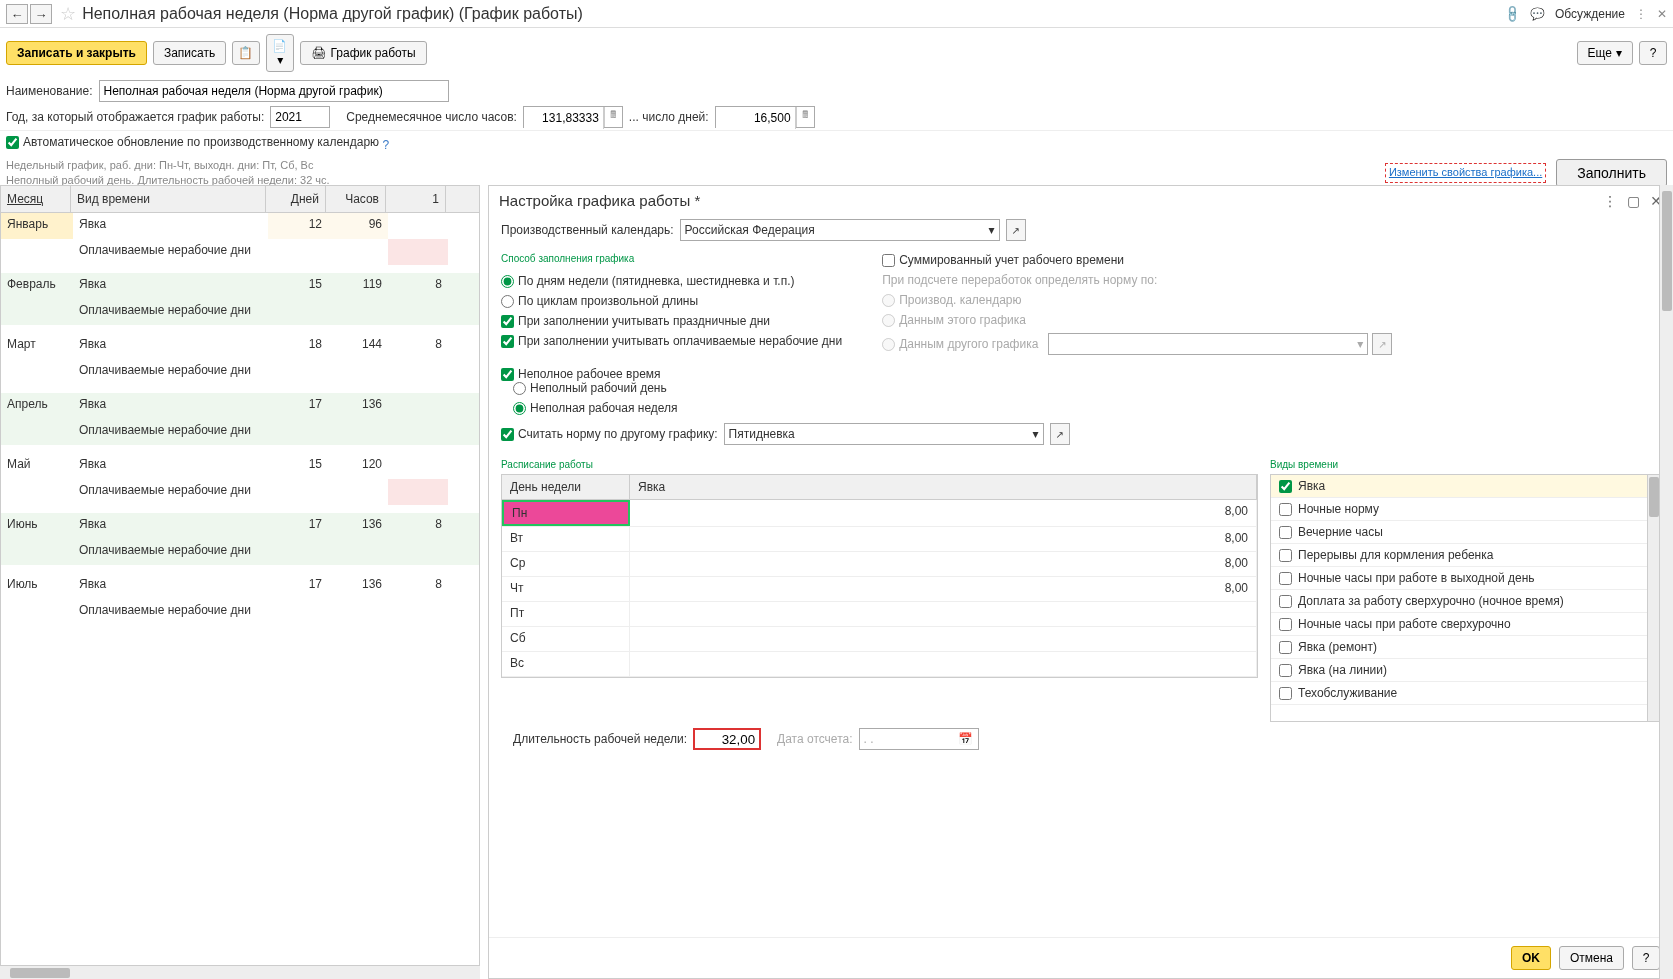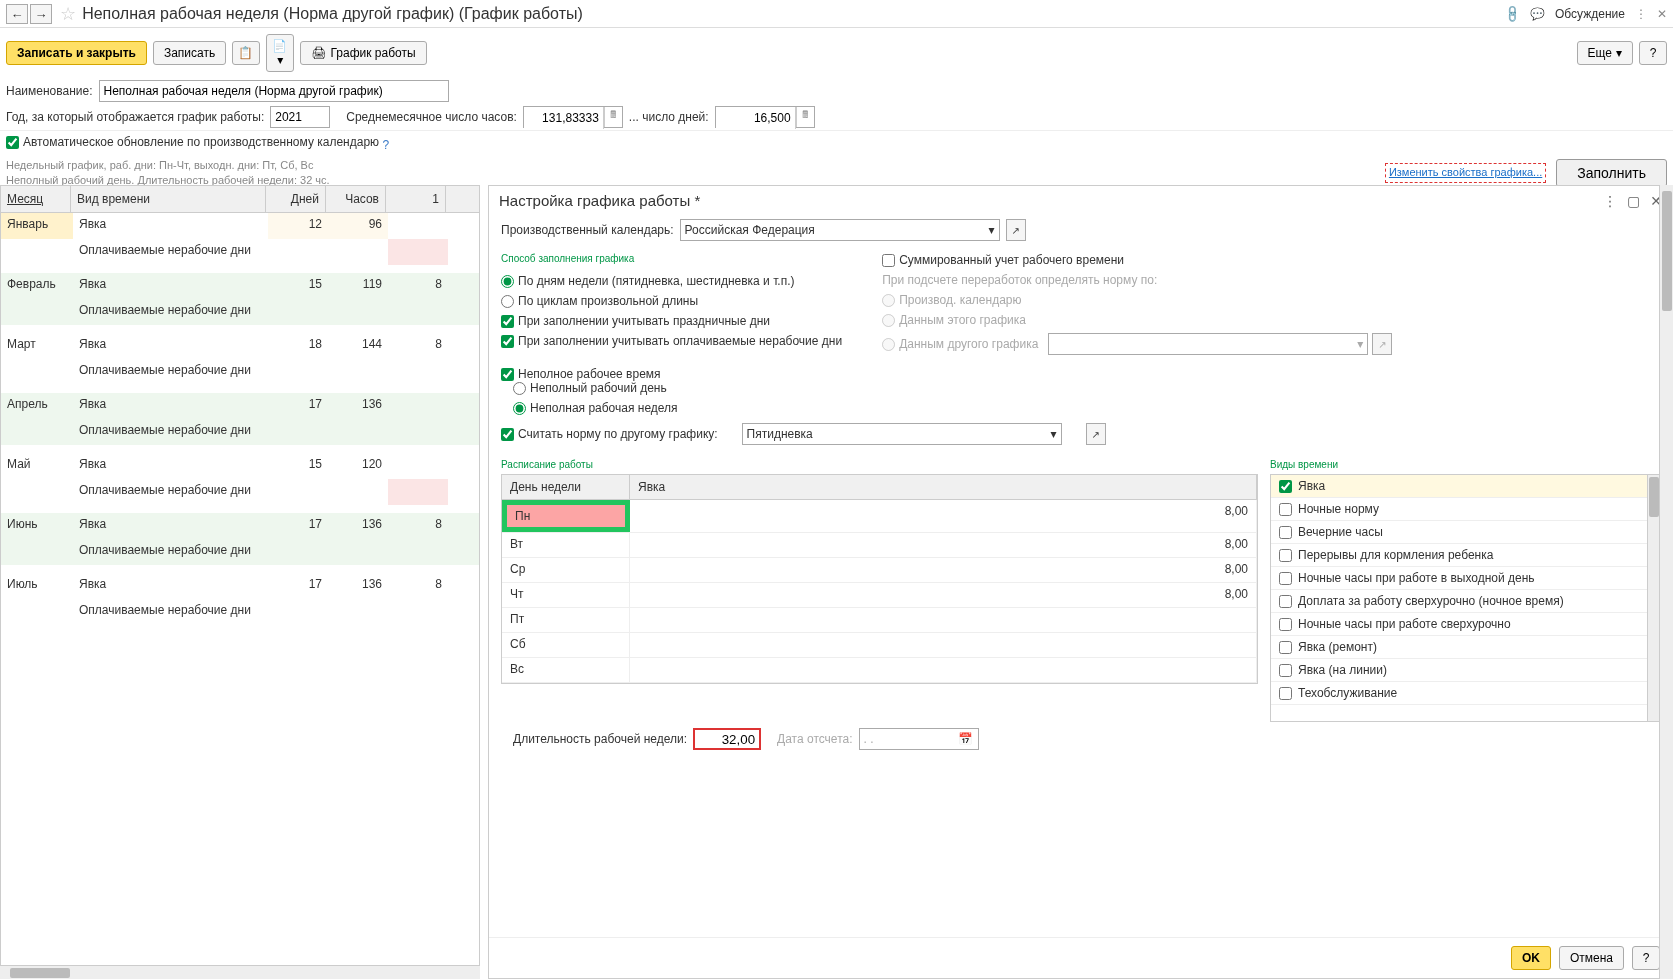--- a/index.html
+++ b/index.html
@@ -157,36 +157,36 @@
   cursor: pointer;
 }
 .sq-btn { width: 20px; height: 22px; border: 1px solid #aaa; background: #f5f5f5; display: inline-flex; align-items: center; justify-content: center; font-size: 10px; cursor: pointer; }
 .section-title { color: #009646; font-size: 10px; margin: 4px 0; }
 .two-col { display: flex; gap: 40px; }
 .col { display: flex; flex-direction: column; gap: 6px; }
 .radio-line, .check-line { display: flex; align-items: center; gap: 4px; }
 .check-line input[type=checkbox], .radio-line input[type=radio] { accent-color: #009646; }
 .disabled-text { color: #aaa; }
 .sub-block { margin-left: 12px; display: flex; flex-direction: column; gap: 6px; }
-.norm-select-row { display: flex; align-items: center; gap: 24px; margin-top: 4px; }
+.norm-select-row { display: flex; align-items: center; gap: 6px; margin-top: 4px; }
 .norm-input { width: 320px; height: 22px; border:1px solid #aaa; padding:2px 4px; display:inline-flex; align-items:center; justify-content:space-between; }
 
 .schedule-block { display: flex; gap: 12px; margin-top: 10px; }
 .schedule-left { flex: 1; }
 .schedule-right { width: 390px; }
 .sched-table { border: 1px solid #ccc; width: 100%; }
 .sched-head { display: flex; background: #f0f0f0; border-bottom: 1px solid #ccc; }
 .sched-head .sh { padding: 5px 8px; border-right: 1px solid #ccc; }
 .sh-day { width: 128px; }
 .sh-att { flex: 1; }
 .sched-row { display: flex; border-bottom: 1px solid #eee; min-height: 25px; }
 .sched-row .sc { padding: 4px 8px; border-right: 1px solid #eee; }
 .sc-day { width: 128px; }
 .sc-att { flex: 1; text-align: right; }
-.sched-row.sel .sc-day { background: #fca5a5; border: 5px solid #22c55e; }
+.sched-row.sel .sc-day { background: #ec4899; border: 2px solid #22c55e; }
 .types-table { border: 1px solid #ccc; height: 248px; overflow-y: auto; position: relative; }
 .type-row { display: flex; align-items: center; padding: 4px 8px; border-bottom: 1px solid #eee; gap: 6px; }
 .type-row.sel { background: #fff9e0; }
 .type-row input[type=checkbox] { accent-color: #009646; }
 .types-scroll { position: absolute; right: 0; top: 0; bottom: 0; width: 12px; background: #eee; border-left: 1px solid #ccc; }
 .types-scroll .thumb { position: absolute; left: 1px; top: 2px; width: 10px; height: 40px; background: #bbb; border-radius: 2px; }
 
 .bottom-row { display: flex; align-items: center; gap: 6px; padding: 6px 12px; }
 .duration-input { width: 68px; border: 2px solid #d33; text-align: right; padding: 2px 4px; height: 22px; }
 .date-input { width: 120px; border: 1px solid #aaa; padding: 2px 4px; height:22px; display:inline-flex; align-items:center; justify-content:space-between; color:#aaa; }

